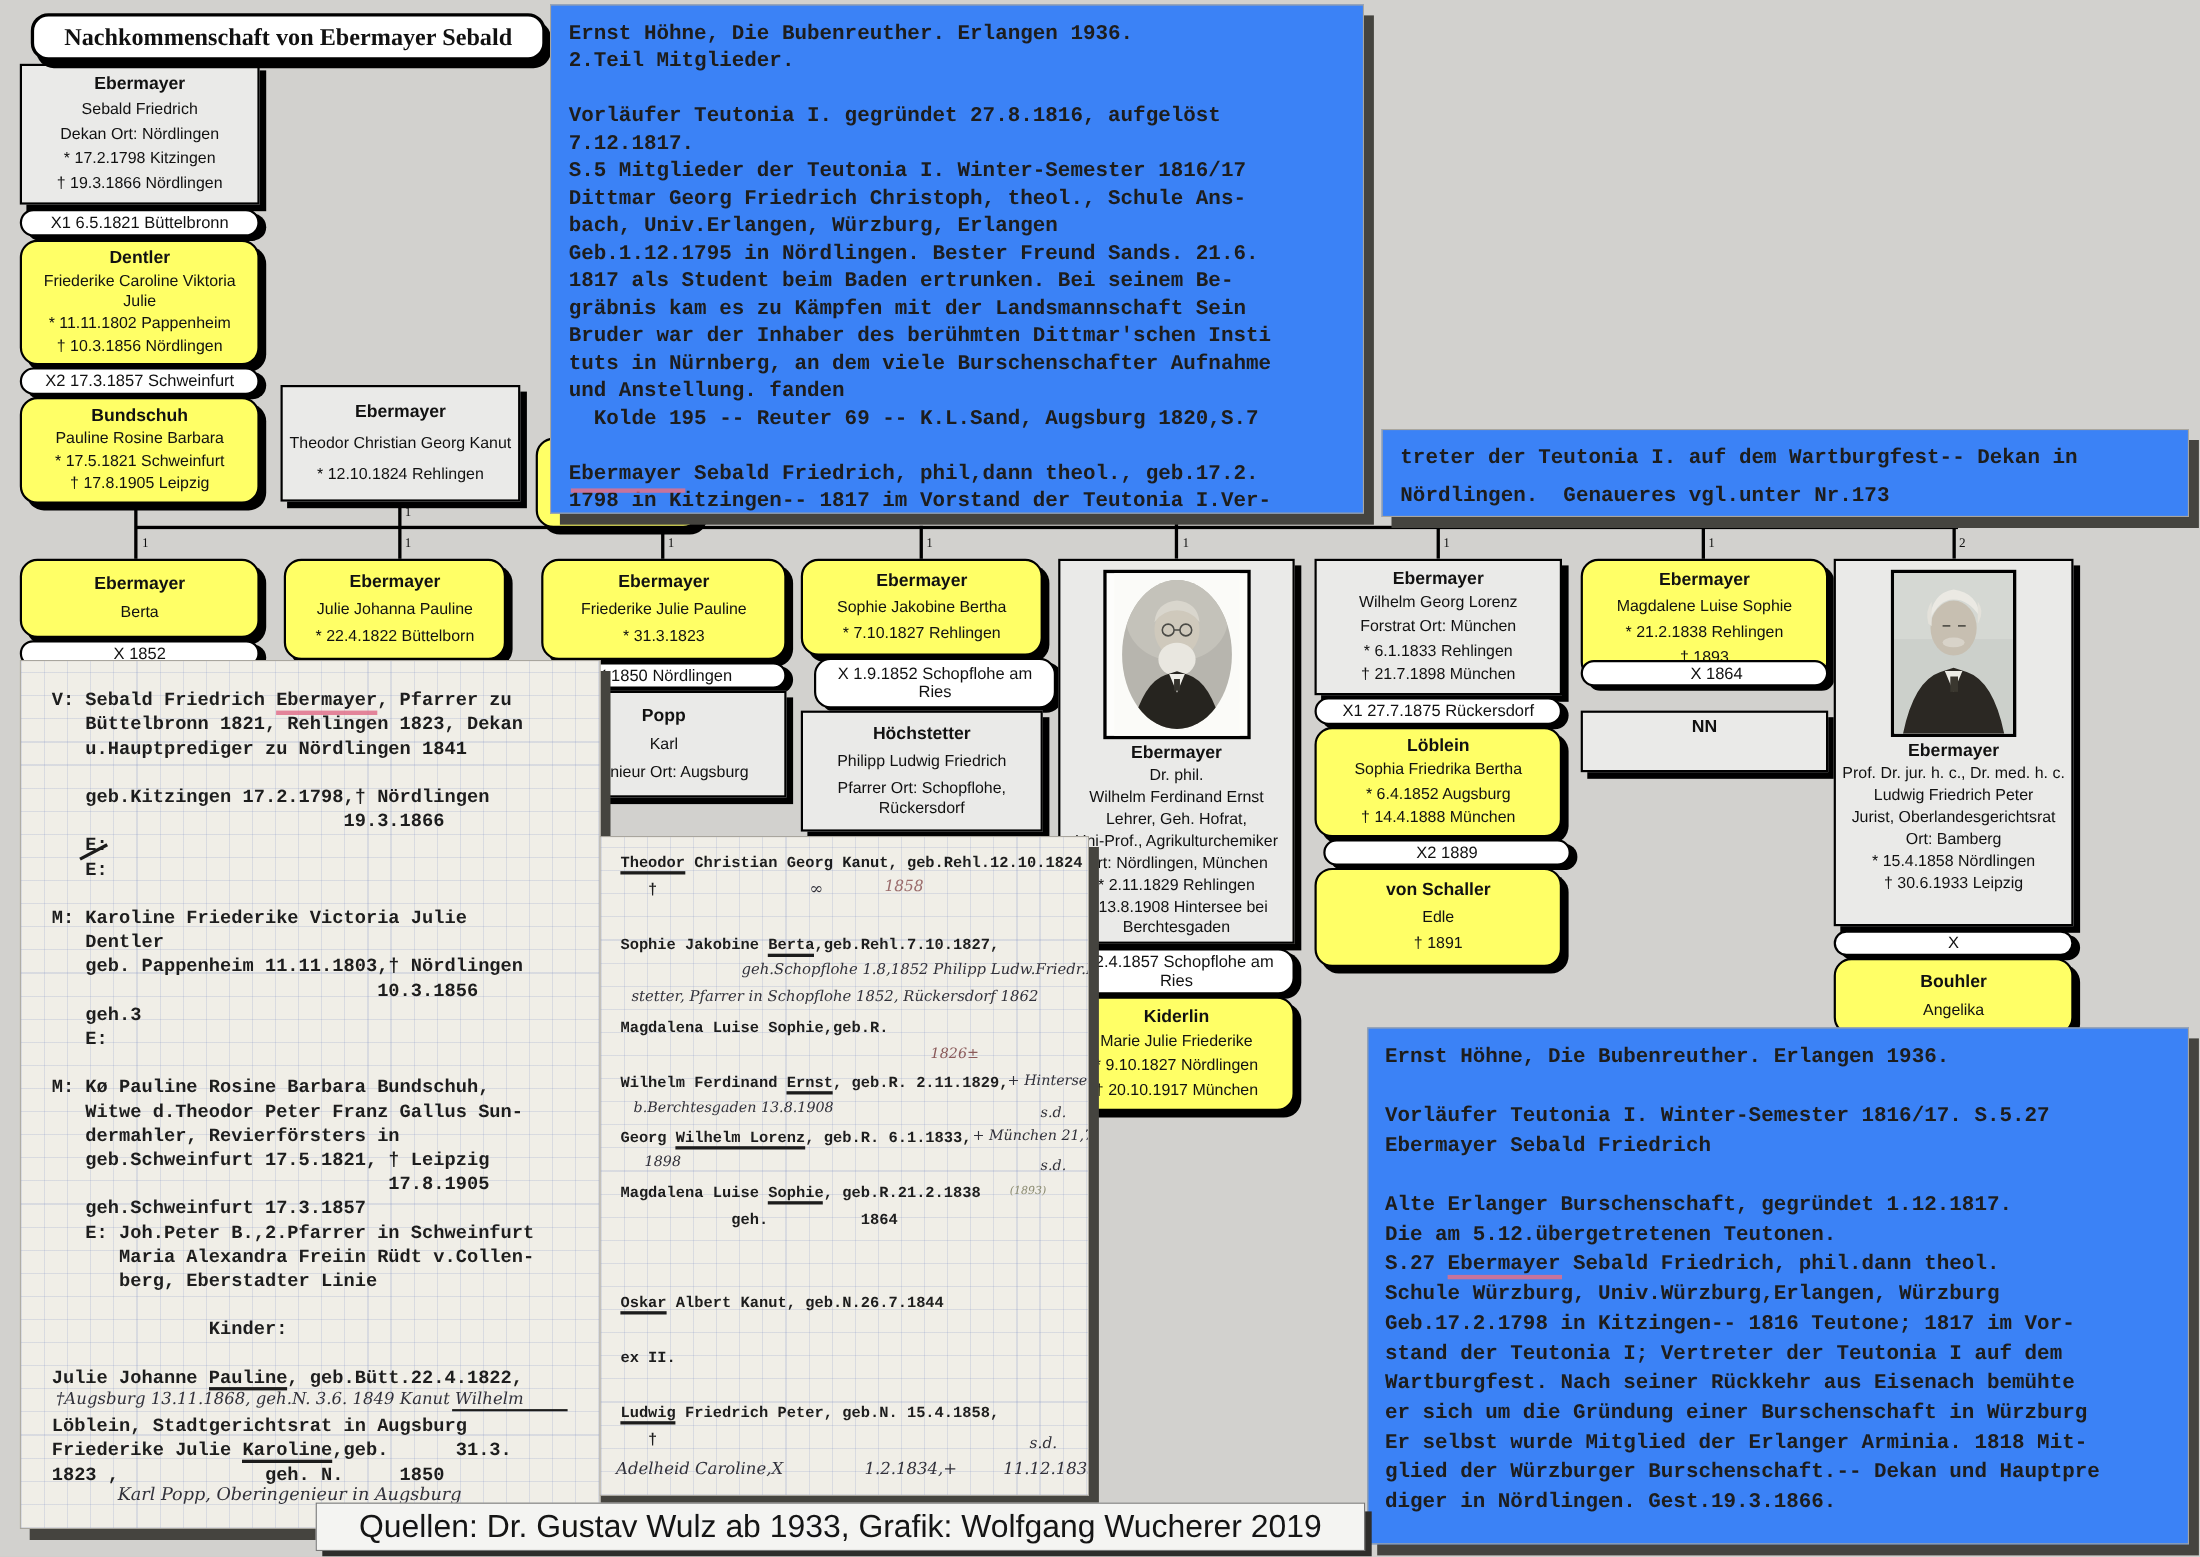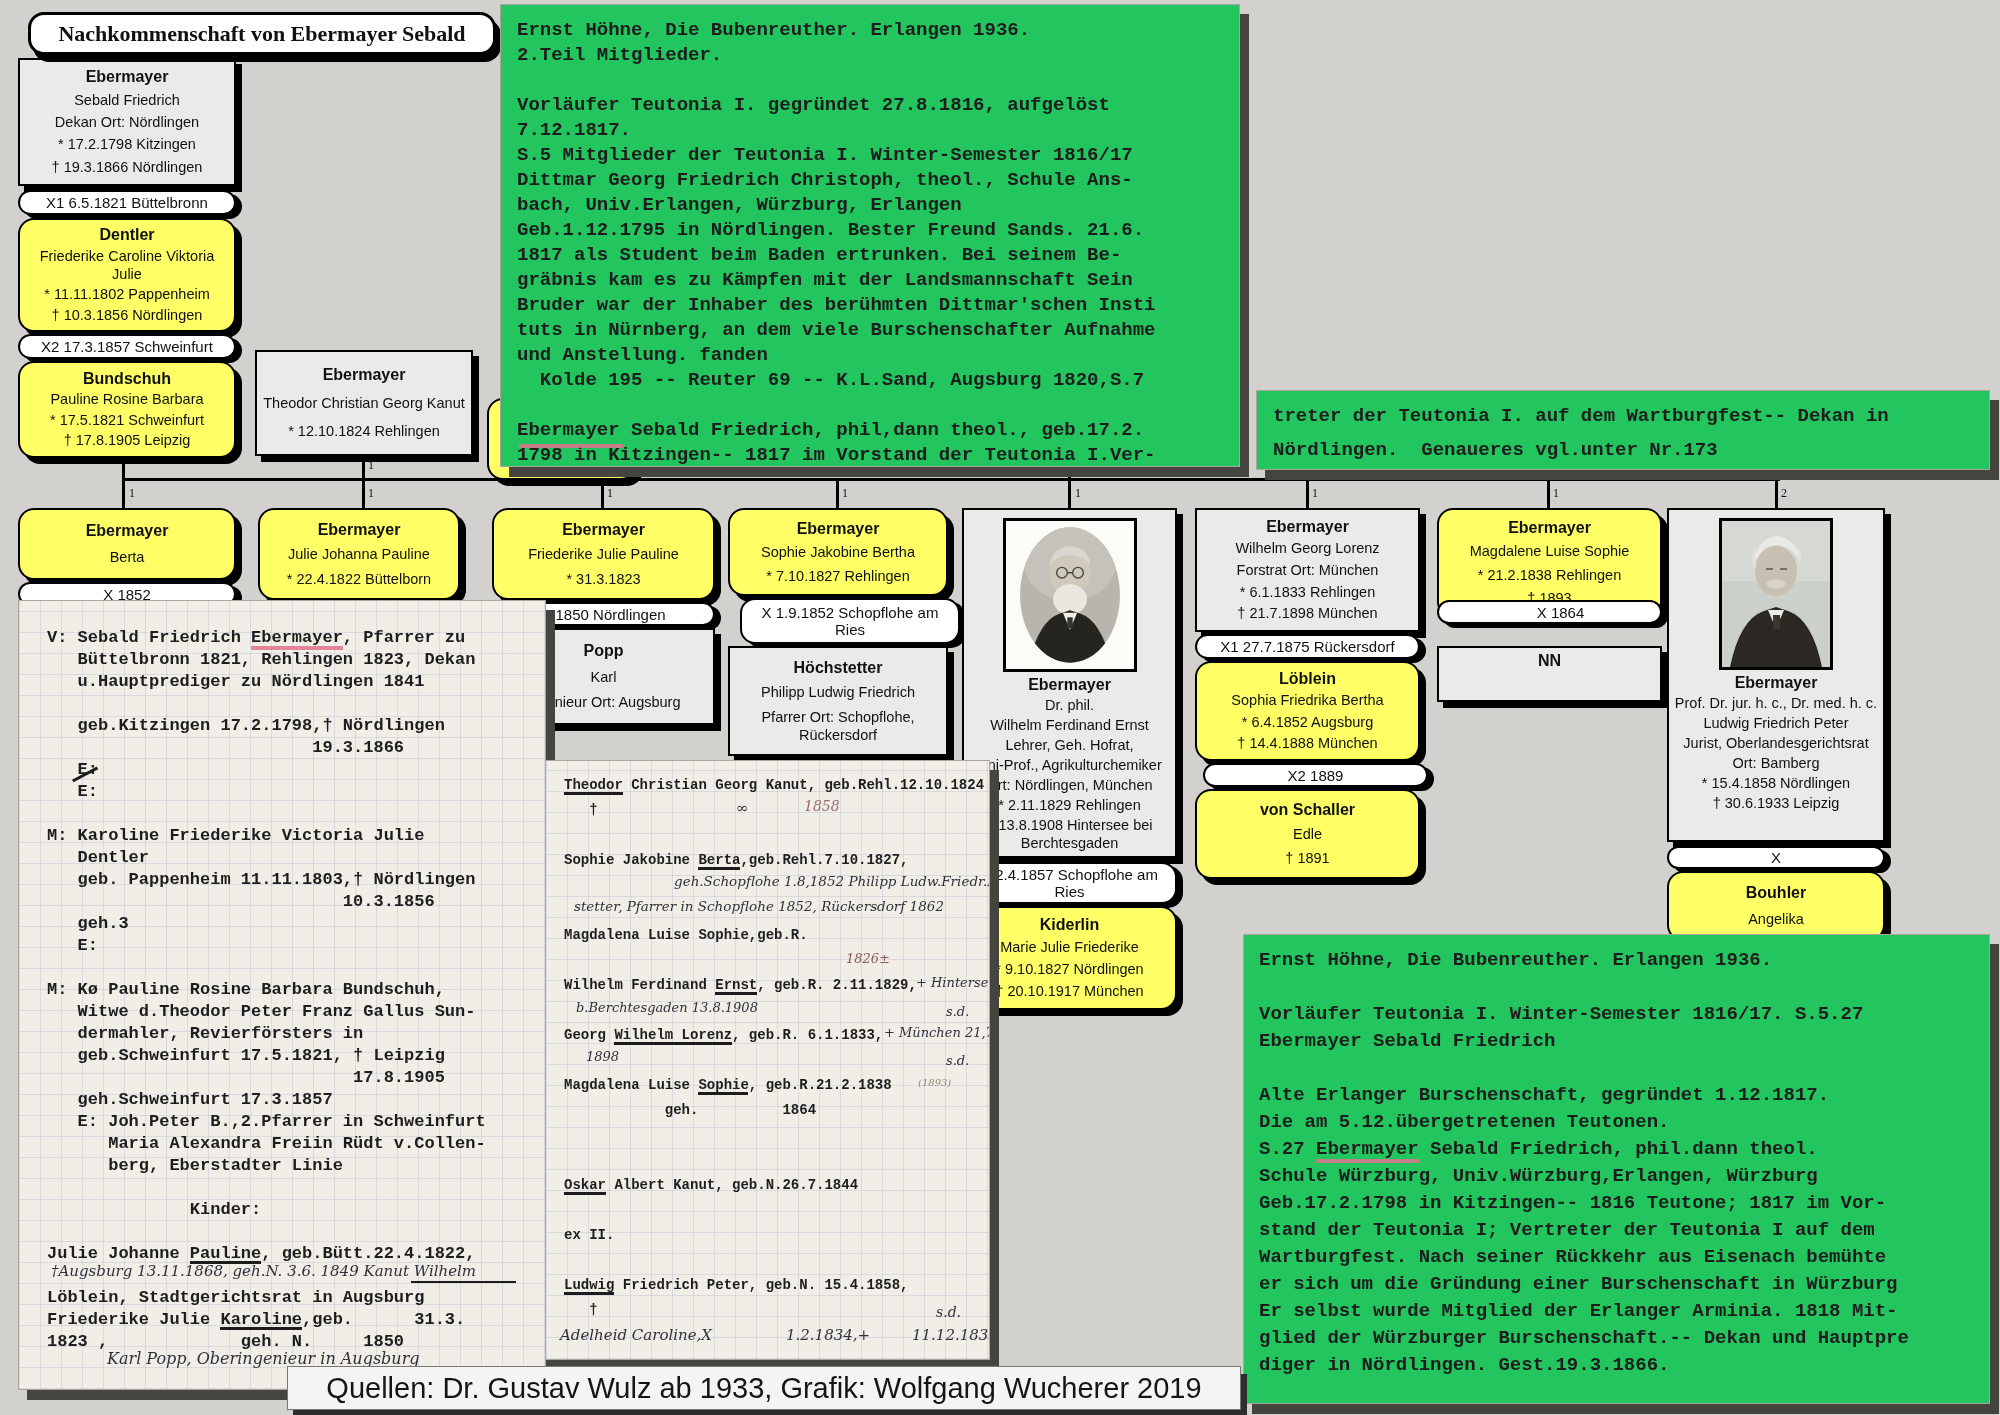--- a/index.html
+++ b/index.html
@@ -13,21 +13,21 @@
   .gray{background:#eaeae8;}
   .hd{font-weight:bold;font-size:16px;line-height:18px;}
   .ln{font-size:14.5px;line-height:18px;}
   .pill{position:absolute;background:#fff;border:2.5px solid #000;border-radius:15px;
         box-shadow:6px 4px 0 #000;display:flex;align-items:center;justify-content:center;
         font-size:15px;line-height:17px;text-align:center;z-index:2;box-sizing:border-box;padding:1px 6px;}
   
   .hline,.vline{position:absolute;background:#000;z-index:1;}
   .tag{position:absolute;z-index:1;font:12px "Liberation Serif",serif;color:#111;}
   
-  .paper{position:absolute;background:#22c55e;border:1px solid #a9a69e;
+  .paper{position:absolute;background:#3b82f6;border:1px solid #a9a69e;
          box-shadow:9px 10px 0 #45443f;box-sizing:border-box;overflow:hidden;}
   .zt{z-index:4;} .zh{z-index:5;}
   .gridpaper{background-image:
      repeating-linear-gradient(0deg,rgba(110,130,190,.18) 0 1px,transparent 1px 21px),
      repeating-linear-gradient(90deg,rgba(110,130,190,.18) 0 1px,transparent 1px 21px);
      background-color:#f0eee7;}
   .type{position:absolute;font-family:"Liberation Mono",monospace;font-weight:700;
         color:#1d1d1d;white-space:pre;}
   .t-top{left:16px;top:13px;font-size:19px;line-height:25px;}
   .t-right{left:16px;top:8px;font-size:19px;line-height:34px;}

